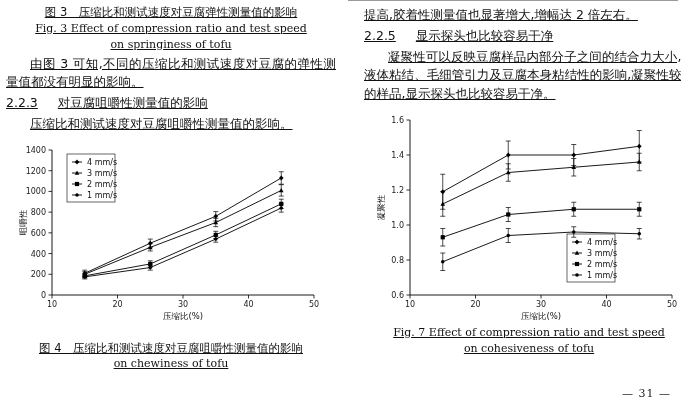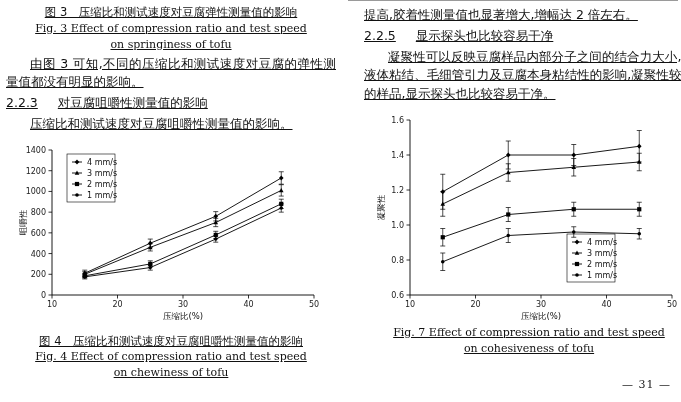--- a/index.html
+++ b/index.html
@@ -59,21 +59,21 @@
   }
   svg { display: block; }
 
   .tick-label { font-family: "DejaVu Sans", sans-serif; font-size: 8px; fill: #222; }
   .axis-title { font-family: "DejaVu Sans", sans-serif; font-size: 8.5px; fill: #111; }
   .legend-label { font-family: "DejaVu Sans", sans-serif; font-size: 8px; fill: #111; }
 
   .pagenum {
     position: absolute;
     right: 10px;
-    bottom: 11px;
+    bottom: 2px;
     font-size: 11px;
     font-family: "DejaVu Serif", serif;
     letter-spacing: 1px;
     color: #222;
   }
   .toprule {
     position: absolute;
     top: 0px;
     left: 348px;
     width: 330px;
@@ -222,22 +222,21 @@
             <line x1="66" y1="44" x2="76" y2="44" stroke="#000" stroke-width="0.9"></line>
             <text x="81" y="47" class="legend-label">2 mm/s</text>
             <circle cx="71" cy="55" r="1.785" fill="#000"></circle>
             <line x1="66" y1="55" x2="76" y2="55" stroke="#000" stroke-width="0.9"></line>
             <text x="81" y="58" class="legend-label">1 mm/s</text>
             <rect x="61" y="14" width="48" height="48" fill="none" stroke="#000" stroke-width="0.6"></rect>
           </g>
         </svg>
     </div>
 
-    <div class="cap cap-cn" style="margin-top:8px;">图 4　压缩比和测试速度对豆腐咀嚼性测量值的影响</div>
-    <div class="cap cap-en">Fig. 4 Effect of compression ratio and test speed</div>
+    <div class="cap cap-cn" style="margin-top:15px;">图 4　压缩比和测试速度对豆腐咀嚼性测量值的影响</div>
     <div class="cap cap-en">on chewiness of tofu</div>
   </div>
 
   <div class="col col-right">
 
     <p class="para" style="margin-top:6px;">提高,胶着性测量值也显著增大,增幅达 2 倍左右。</p>
 
     <div class="head">
       <span class="num">2.2.5</span><span>显示探头也比较容易干净</span>
     </div>

